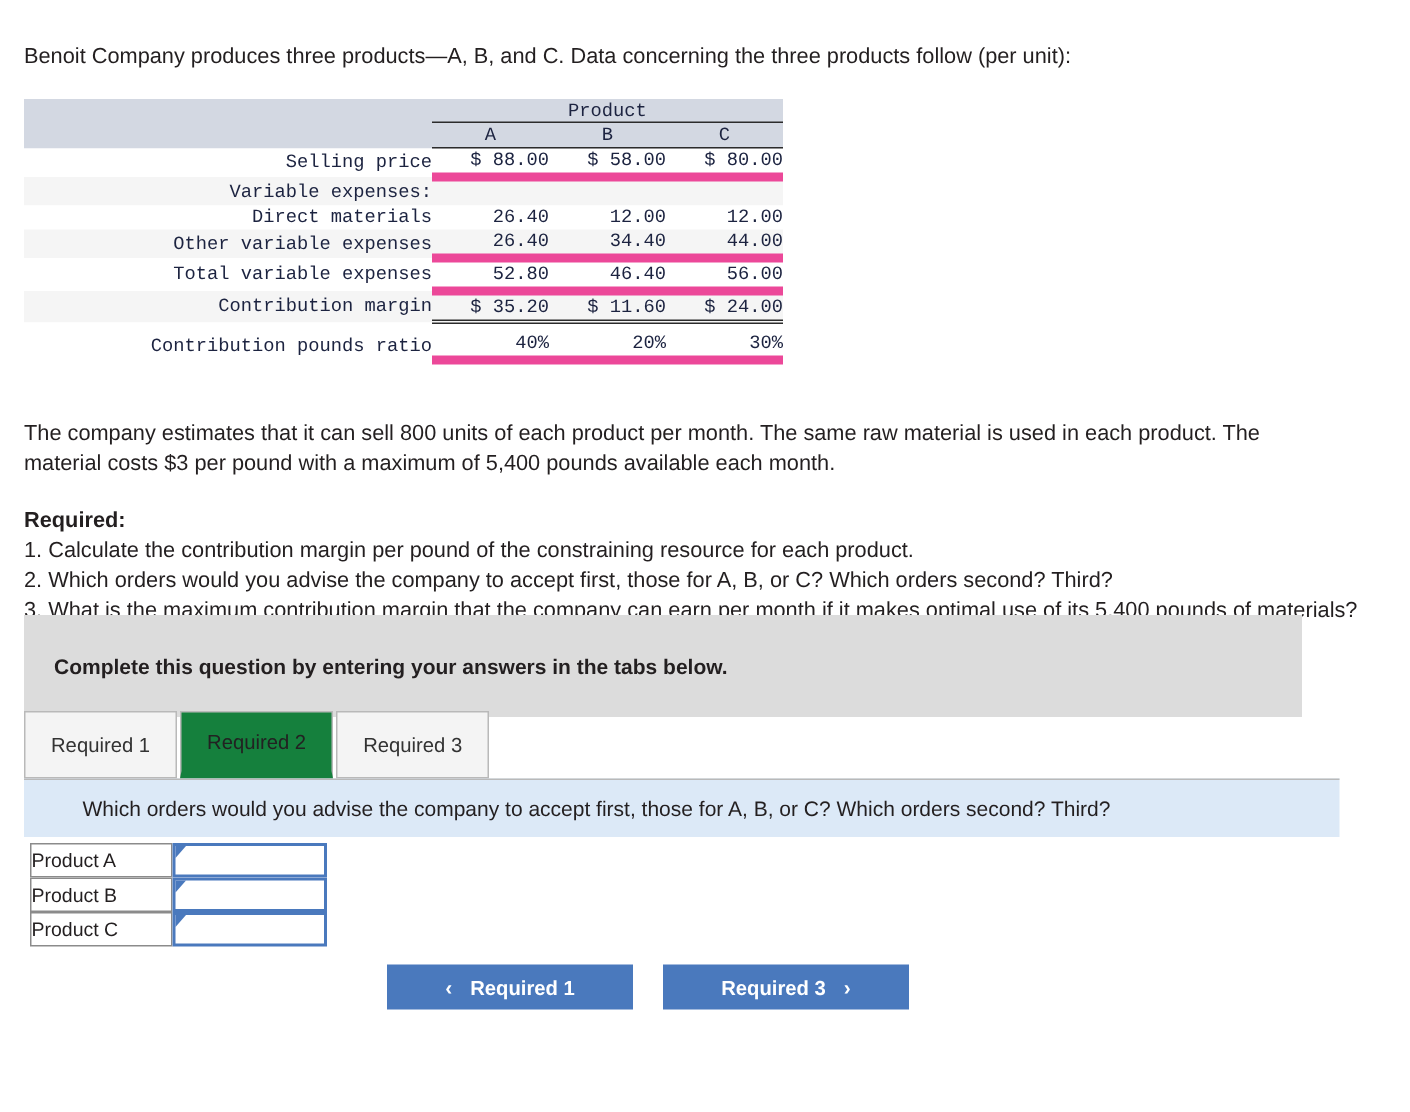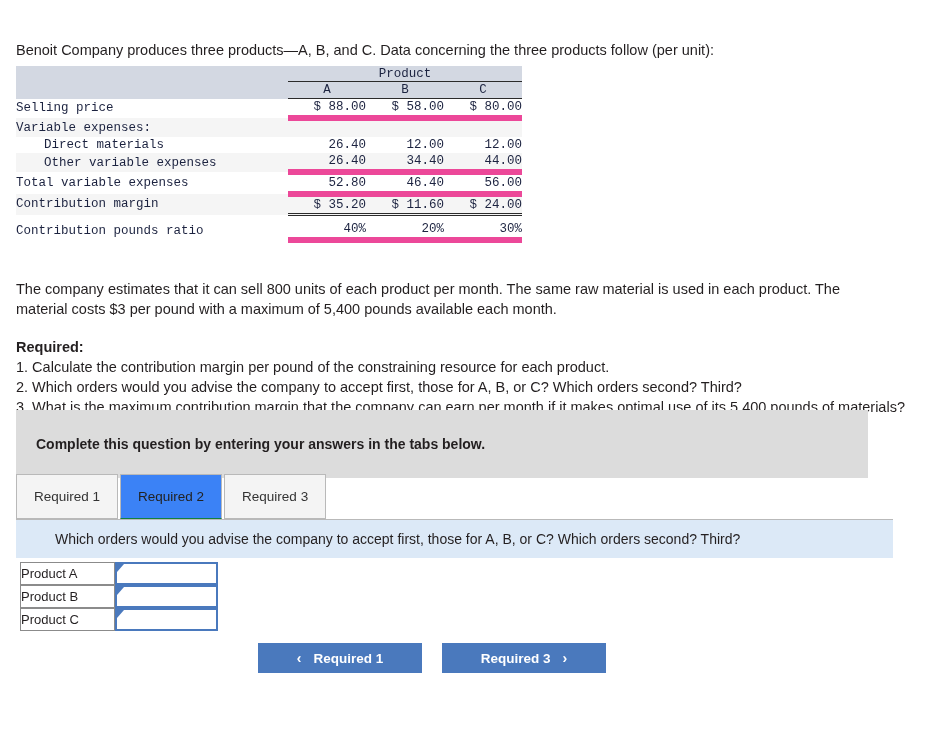--- a/index.html
+++ b/index.html
@@ -19,21 +19,21 @@
     width: 940px;
     height: 741px;
     box-sizing: border-box;
     padding: 0;
   }
 
   
   .intro {
     position: absolute;
     left: 16px;
-    top: 40px;
+    top: 28px;
     width: 900px;
     font-size: 14.5px;
     line-height: 20px;
     color: #231f20;
   }
 
   
   .data-table-wrap {
     position: absolute;
     left: 16px;
@@ -48,21 +48,21 @@
     color: #1c2340;
   }
   table.data-table td, table.data-table th {
     padding: 0;
     font-weight: normal;
     vertical-align: middle;
     white-space: nowrap;
     font-family: Liberation Mono, monospace;
   }
   .dt-label {
-    text-align: left;
+    text-align: right;
     padding-left: 12px;
     height: 16px;
   }
   .dt-label.indent { padding-left: 28px; }
   .dt-num {
     text-align: right;
     padding-right: 10px;
     height: 16px;
     width: 78px;
   }
@@ -139,22 +139,22 @@
     justify-content: center;
     font-size: 13.5px;
     color: #333333;
     background: #f4f4f4;
     border: 1px solid #b9b9b9;
     border-bottom: 1px solid #b9b9b9;
     margin-right: 2px;
     cursor: pointer;
   }
   .tab.active {
-    background: #3b82f6;
-    border-bottom: 1px solid #15803d;
+    background: #15803d;
+    border-bottom: 5px solid #15803d;
     color: #222222;
   }
 
   
   .q-bar {
     position: absolute;
     left: 16px;
     top: 519px;
     width: 852px;
     height: 38px;

